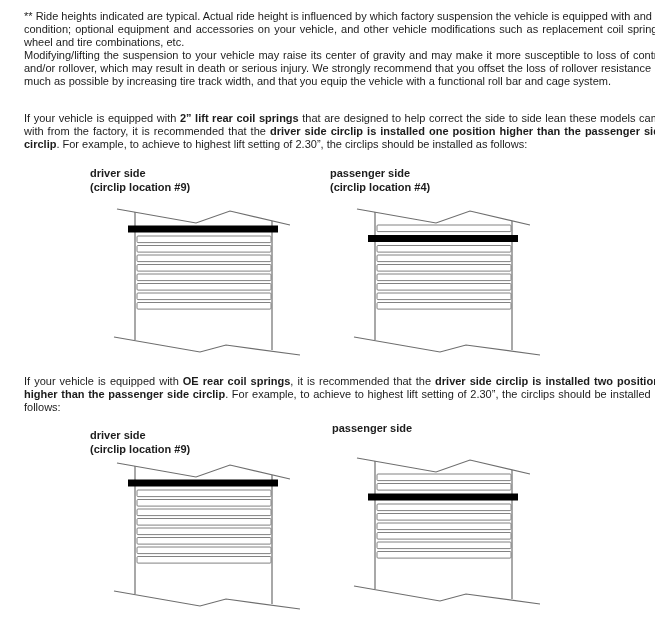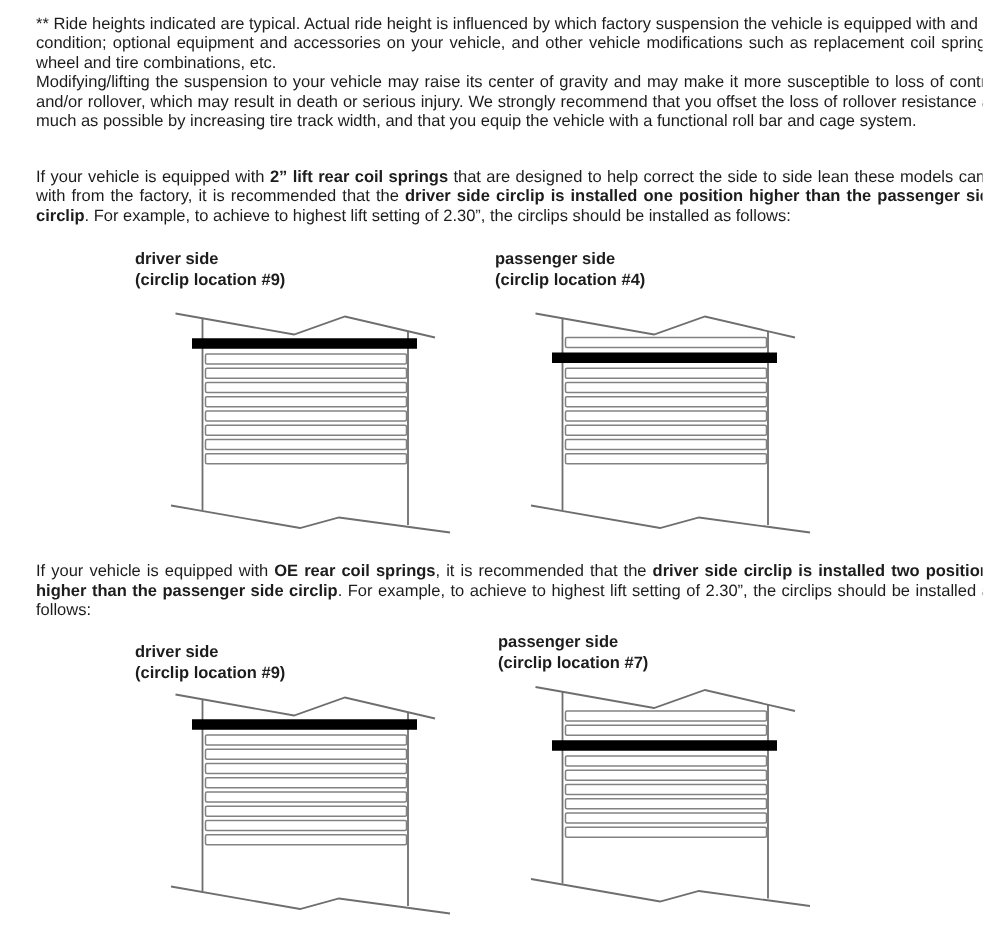--- a/index.html
+++ b/index.html
@@ -87,21 +87,20 @@
 <div class="abs textblock" style="top:375px;">
   <p><span>If your vehicle is equipped with </span><b>OE rear coil springs</b><span>, it is recommended that the </span><b>driver side circlip is installed two positions higher than the passenger side circlip</b><span>. For example, to achieve to highest lift setting of 2.30”, the circlips should be installed as follows:</span></p>
 </div>
 
 <div class="abs fig-label" style="left:90px;top:428px;">
   <div>driver side</div>
   <div>(circlip location #9)</div>
 </div>
 <div class="abs fig-label" style="left:332px;top:421px;">
   <div>passenger side</div>
-  <div>(circlip location #7)</div>
 </div>
 
 <svg class="abs diagram" style="left:112px;top:453px;" width="190" height="160" viewBox="0 0 190 160">
     <line x1="23" y1="13" x2="23" y2="141" stroke="#6e6e6e" stroke-width="1.2"></line>
     <line x1="160" y1="22" x2="160" y2="151" stroke="#6e6e6e" stroke-width="1.2"></line>
     <polyline points="5,10 84,24 118,12 178,26" fill="none" stroke="#6e6e6e" stroke-width="1.2"></polyline>
     <polyline points="2,138 88,153 114,146 188,156" fill="none" stroke="#6e6e6e" stroke-width="1.2"></polyline>
     <rect x="16" y="26.5" width="150" height="7" fill="#000000"></rect>
     <rect x="25" y="37" width="134" height="6.6" rx="1" fill="#ffffff" stroke="#828282" stroke-width="1"></rect>
     <rect x="25" y="46.5" width="134" height="6.6" rx="1" fill="#ffffff" stroke="#828282" stroke-width="1"></rect>

